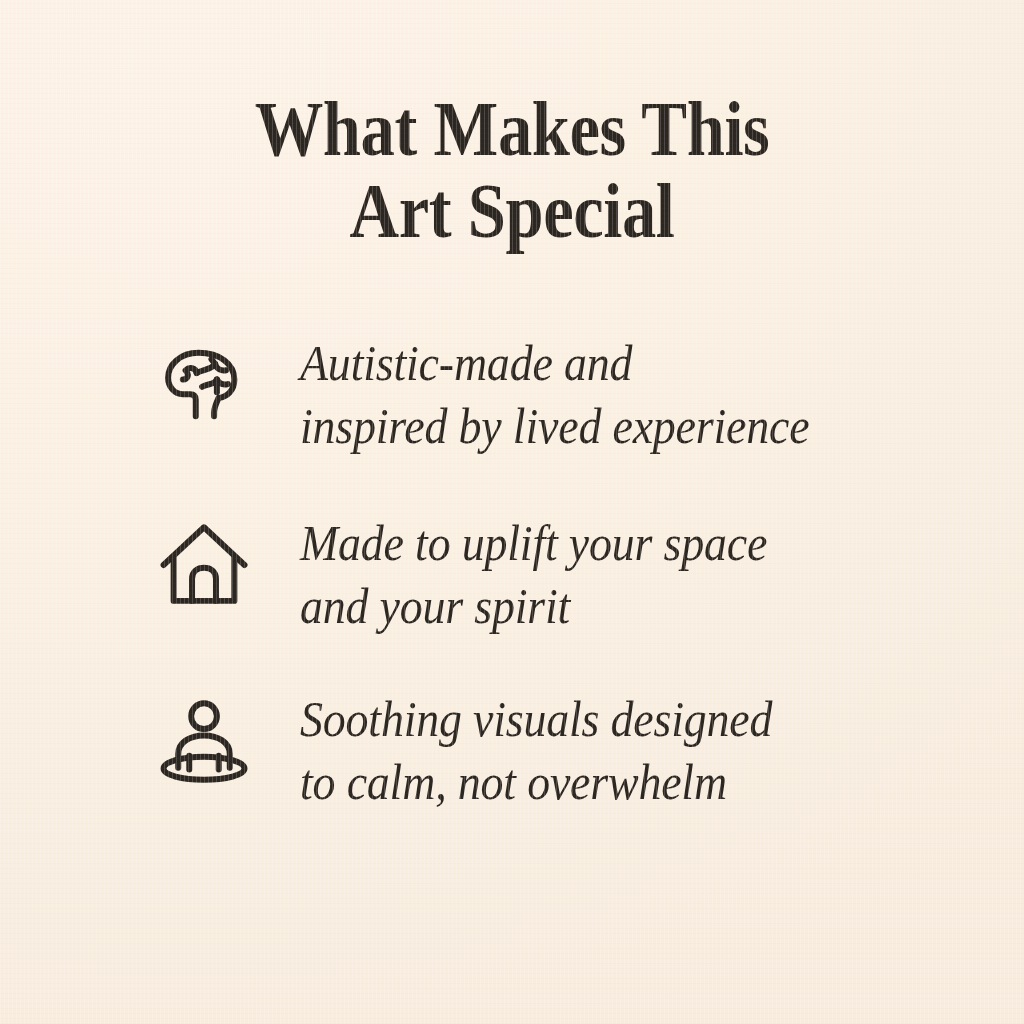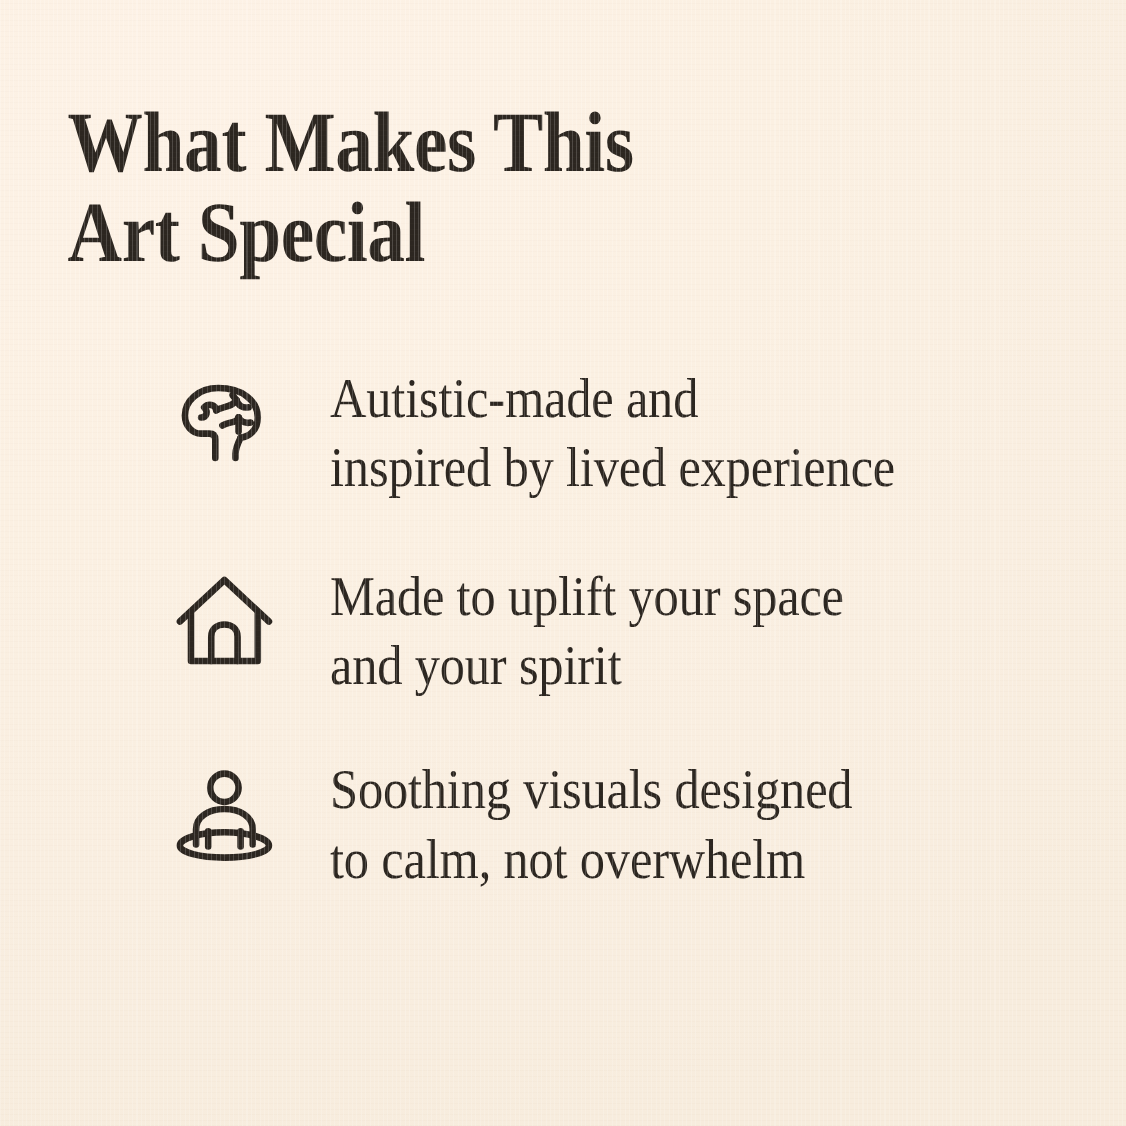--- a/index.html
+++ b/index.html
@@ -38,21 +38,21 @@
       repeating-linear-gradient(90deg, rgba(255,255,255,.55) 0 1px, rgba(0,0,0,0) 1px 4px),
       repeating-linear-gradient(0deg, rgba(164,140,112,.10) 0 1px, rgba(0,0,0,0) 1px 5px);
   }
 
   
   .title-block {
     position: absolute;
     top: 88px;
     left: 0;
     width: 1024px;
-    text-align: left;
+    text-align: center;
   }
 
   .title-line {
     display: block;
     color: #2c2620;
     font-family: "Liberation Serif", "DejaVu Serif", serif;
     font-weight: 700;
     font-size: 78px;
     line-height: 82px;
     letter-spacing: -0.5px;
@@ -60,20 +60,21 @@
     transform-origin: center center;
     white-space: nowrap;
   }
 
   
   .features {
     position: absolute;
     top: 330px;
     left: 158px;
     width: 810px;
+    font-style: italic;
   }
 
   .feature-row {
     display: flex;
     align-items: flex-start;
     margin-bottom: 48px;
   }
   .feature-row:last-child { margin-bottom: 0; }
 
   .feature-icon {

